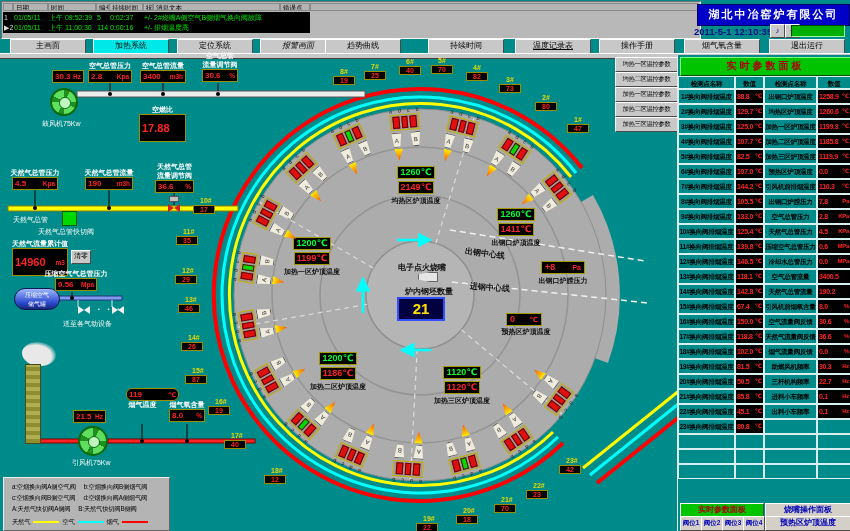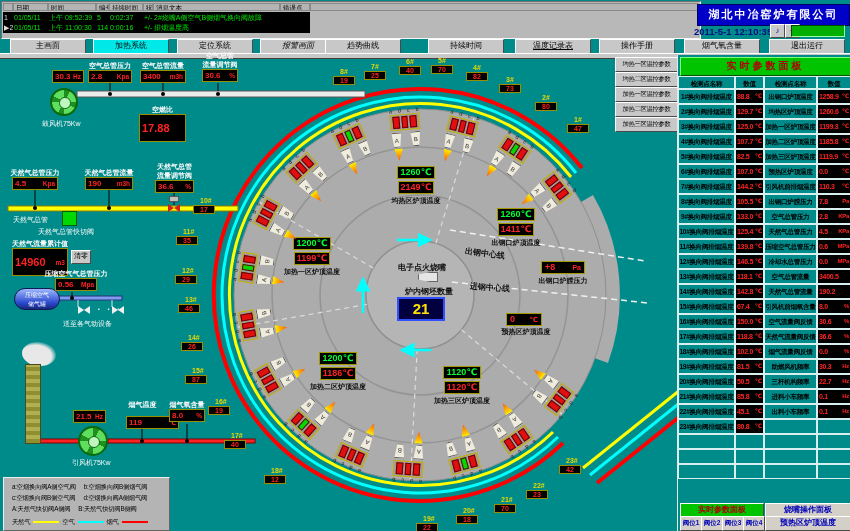--- a/index.html
+++ b/index.html
@@ -288,21 +288,21 @@
       <div class="glabel" style="left: 39px; top: 269px; width: 74px;">压缩空气气总管压力</div>
       <div class="disp" style="left: 55px; top: 278px; width: 42px;">
         <span>0.56</span>
         <span class="u">Mpa</span>
       </div>
       <div class="disp" style="left: 73px; top: 410px; width: 33px;">
         <span>21.5</span>
         <span class="u">Hz</span>
       </div>
       <div class="glabel" style="left: 110px; top: 400px; width: 65px;">烟气温度</div>
-      <div class="disp" style="left: 126px; top: 416px; width: 53px;">
+      <div class="disp" style="left: 126px; top: 388px; width: 53px; border-radius: 6px;">
         <span>119</span>
         <span class="u">℃</span>
       </div>
       <div class="glabel" style="left: 153px; top: 400px; width: 68px;">烟气氧含量</div>
       <div class="disp" style="left: 169px; top: 409px; width: 36px;">
         <span>8.0</span>
         <span class="u">%</span>
       </div>
     </div>
   <div id="markers">

